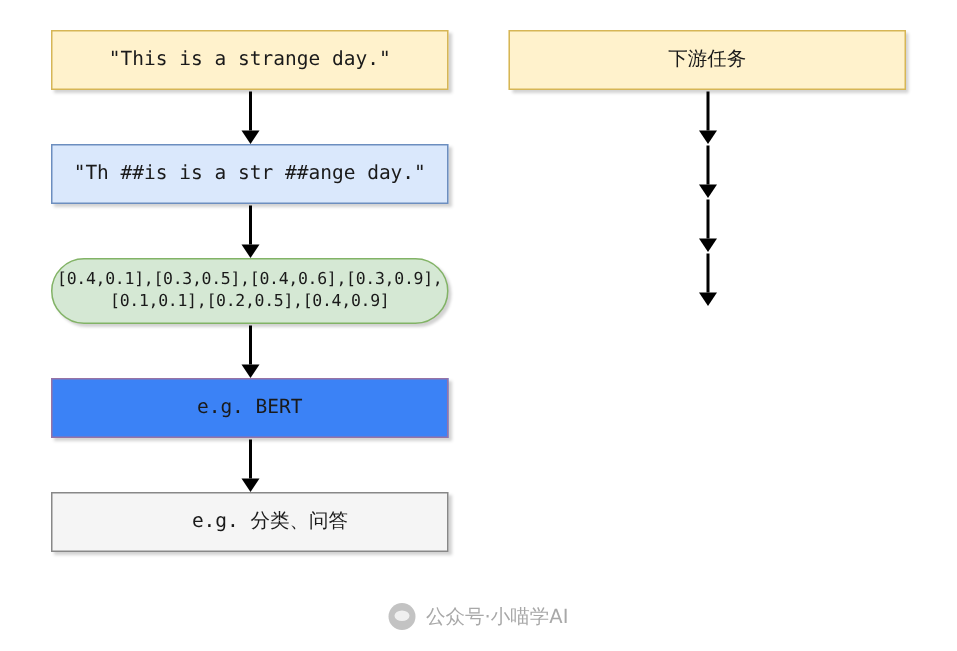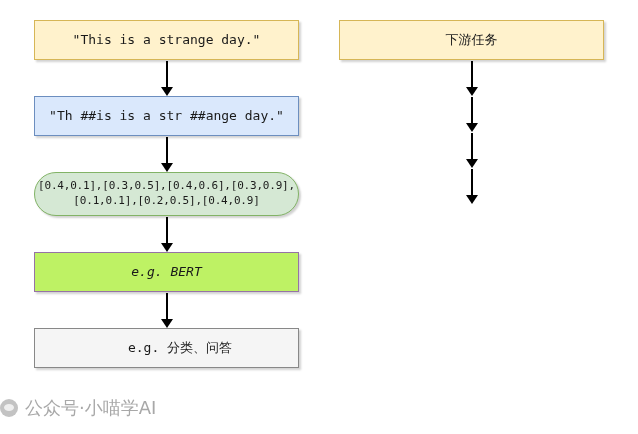--- a/index.html
+++ b/index.html
@@ -36,21 +36,21 @@
     border: 1px solid #666;
     box-shadow: 2px 2px 2px rgba(0,0,0,0.18);
     white-space: pre-line;
     line-height: 1.35;
   }
   .box.tall { height: 44px; }
   .box.small-text { font-size: 11px; letter-spacing: -0.2px; border-radius: 22px; }
   .box.yellow { background: #fff2cc; border-color: #d6b656; }
   .box.blue   { background: #dae8fc; border-color: #6c8ebf; }
   .box.green  { background: #d5e8d4; border-color: #82b366; }
-  .box.purple { background: #bef264; border-color: #9673a6; font-style: italic; }
+  .box.purple { background: #3b82f6; border-color: #9673a6; }
   .box.plain  { background: #f5f5f5; border-color: #888888; padding-left: 27px; }
   .arrow {
     height: 36px;
     display: flex;
     flex-direction: column;
     align-items: center;
     padding-top: 1px;
   }
   .arrow-stem {
     width: 2px;
@@ -62,24 +62,24 @@
     border-left: 6px solid transparent;
     border-right: 6px solid transparent;
     border-top: 9px solid #000;
   }
   .watermark {
     position: absolute;
     left: 0; right: 0;
     bottom: 14px;
     display: flex;
     align-items: center;
-    justify-content: flex-start;
+    justify-content: center;
     gap: 7px;
     color: #a8a8a8;
-    font-size: 18px;
+    font-size: 13px;
     font-family: "DejaVu Sans", "Liberation Sans", sans-serif;
   }
   .wm-logo {
     width: 18px; height: 18px;
     border-radius: 50%;
     background: #c3c3c3;
     position: relative;
     flex: none;
   }
   .wm-logo::after {

